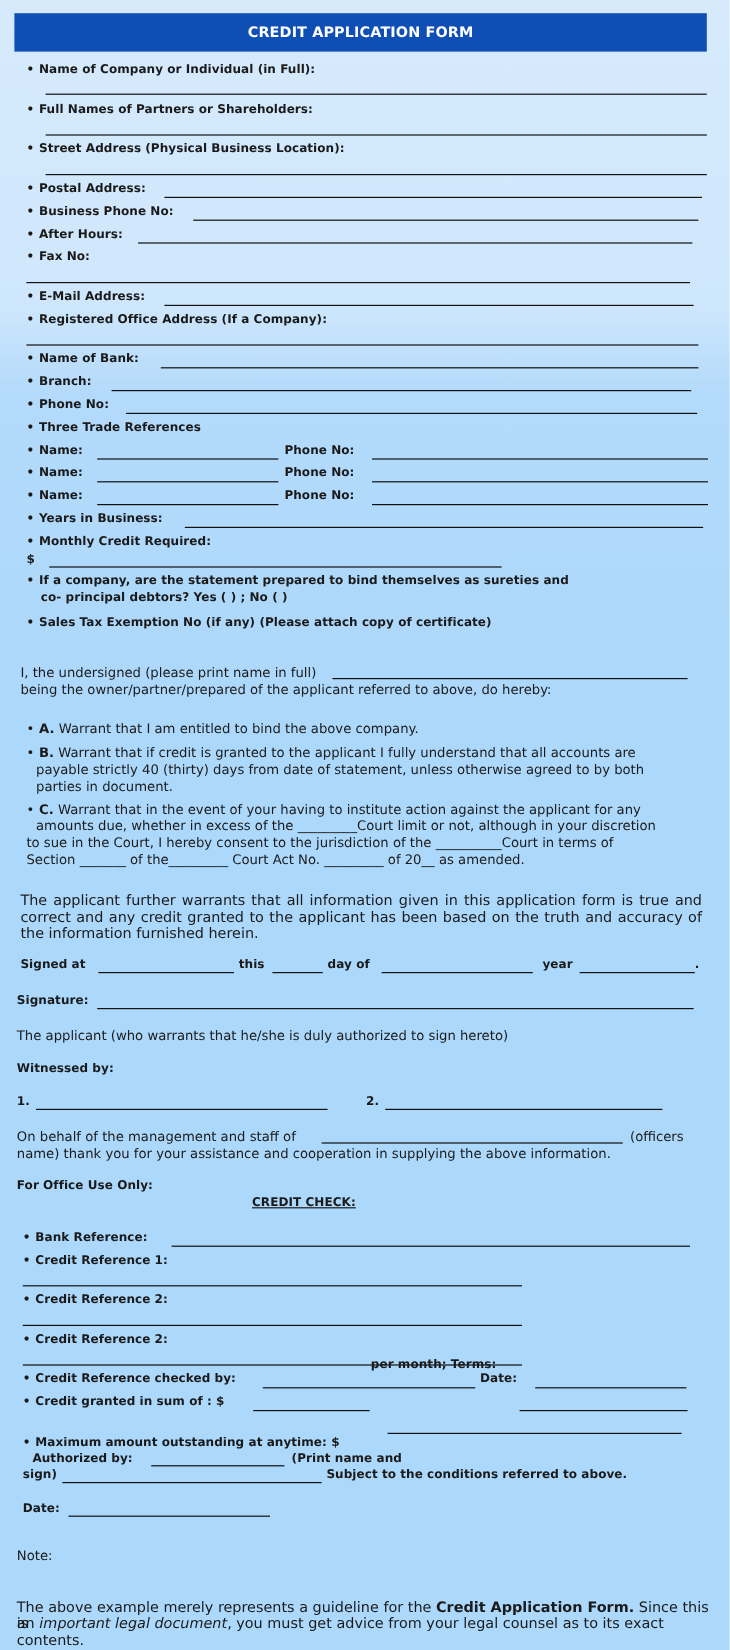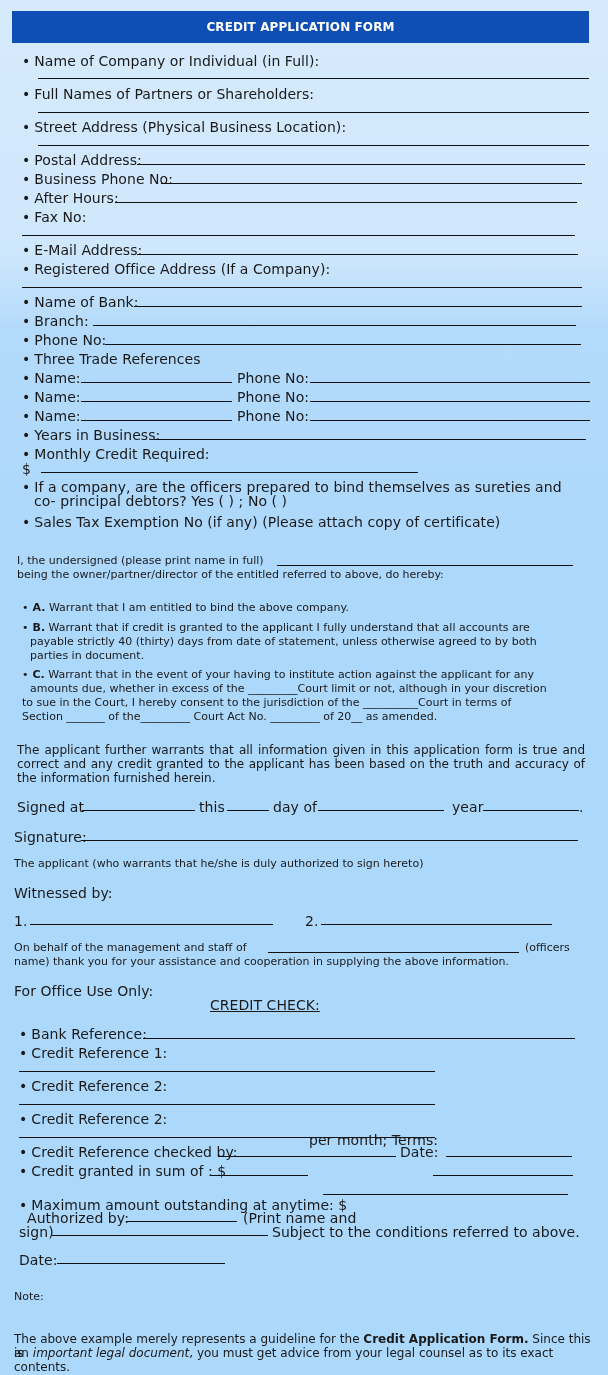--- a/index.html
+++ b/index.html
@@ -4,21 +4,21 @@
 <style>
   html, body { margin: 0; padding: 0; }
   body {
     width: 608px; height: 1375px; overflow: hidden;
     background: linear-gradient(to bottom, #d6eafc 0px, #cfe7fc 250px, #b3dafb 330px, #acd8fb 600px, #acd8fb 1375px);
     font-family: "DejaVu Sans", sans-serif;
     color: #1a1a1a;
     position: relative;
   }
   .abs { position: absolute; white-space: nowrap; }
-  .lbl { font-size: 14px; font-weight: normal; color: #1a1a1a; letter-spacing: 0.05px; }
+  .lbl { font-size: 10px; font-weight: bold; color: #1a1a1a; letter-spacing: 0.05px; }
   .txt { font-size: 11px; color: #1a1a1a; }
   .line { position: absolute; height: 0; border-top: 1px solid #111; }
   .header {
     position: absolute; left: 12px; top: 11px; width: 577px; height: 32px;
     background: #0f4fb5; color: #fff; font-weight: bold; font-size: 12px;
     display: flex; align-items: center; justify-content: center; letter-spacing: 0.1px;
   }
   .bullet::before { content: "\2022"; margin-right: 4px; }
   .para { position: absolute; font-size: 12px; line-height: 14px; color: #1a1a1a; }
   .just { text-align: justify; }
@@ -84,28 +84,28 @@
 <div class="abs lbl" style="left:237px;top:408px">Phone No:</div>
 <div class="line" style="left:310px;top:420px;width:280px"></div>
 
 <div class="abs lbl bullet" style="left:22px;top:427px">Years in Business:</div>
 <div class="line" style="left:154px;top:439px;width:432px"></div>
 
 <div class="abs lbl bullet" style="left:22px;top:446px">Monthly Credit Required:</div>
 <div class="abs lbl" style="left:22px;top:461px">$</div>
 <div class="line" style="left:41px;top:472px;width:377px"></div>
 
-<div class="abs lbl bullet" style="left:22px;top:479px">If a company, are the officers prepared to bind themselves as sureties and</div>
+<div class="abs lbl bullet" style="left:22px;top:479px">If a company, are the statement prepared to bind themselves as sureties and</div>
 <div class="abs lbl" style="left:34px;top:493px">co- principal debtors? Yes (   ) ; No (   )</div>
 
 <div class="abs lbl bullet" style="left:22px;top:514px">Sales Tax Exemption No (if any) (Please attach copy of certificate)</div>
 
 <div class="abs txt" style="left:17px;top:554px">I, the undersigned (please print name in full)</div>
 <div class="line" style="left:277px;top:565px;width:296px"></div>
-<div class="abs txt" style="left:17px;top:568px">being the owner/partner/director of the entitled referred to above, do hereby:</div>
+<div class="abs txt" style="left:17px;top:568px">being the owner/partner/prepared of the applicant referred to above, do hereby:</div>
 
 <div class="abs txt" style="left:22px;top:601px"><span class="bullet"></span><b>A.</b> <span>Warrant that I am entitled to bind the above company.</span></div>
 
 <div class="abs txt" style="left:22px;top:621px"><span class="bullet"></span><b>B.</b> <span>Warrant that if credit is granted to the applicant I fully understand that all accounts are</span></div>
 <div class="abs txt" style="left:30px;top:635px">payable strictly 40 (thirty) days from date of statement, unless otherwise agreed to by both</div>
 <div class="abs txt" style="left:30px;top:649px">parties in document.</div>
 
 <div class="abs txt" style="left:22px;top:668px"><span class="bullet"></span><b>C.</b> <span>Warrant that in the event of your having to institute action against the applicant for any</span></div>
 <div class="abs txt" style="left:30px;top:682px">amounts due, whether in excess of the _________Court limit or not, although in your   discretion</div>
 <div class="abs txt" style="left:22px;top:696px">to sue in the Court, I hereby consent to the jurisdiction of the __________Court in   terms of</div>

